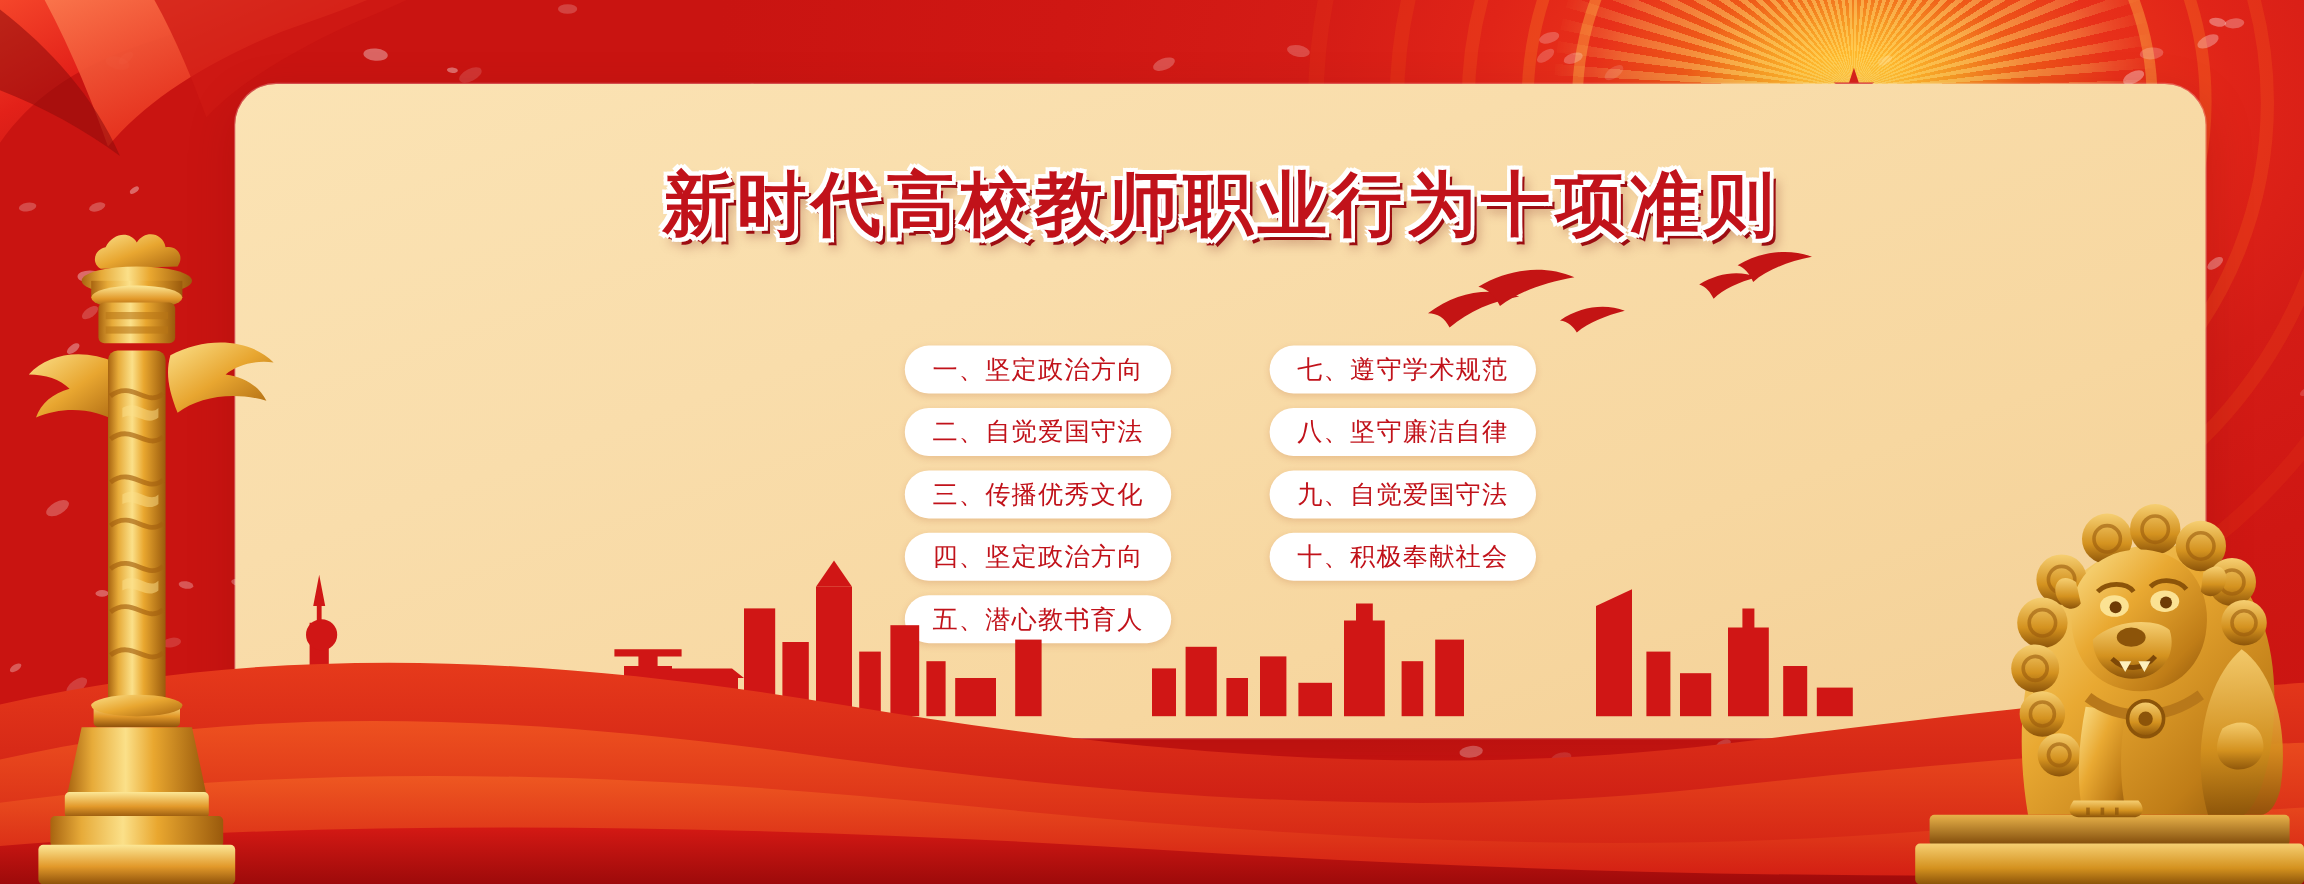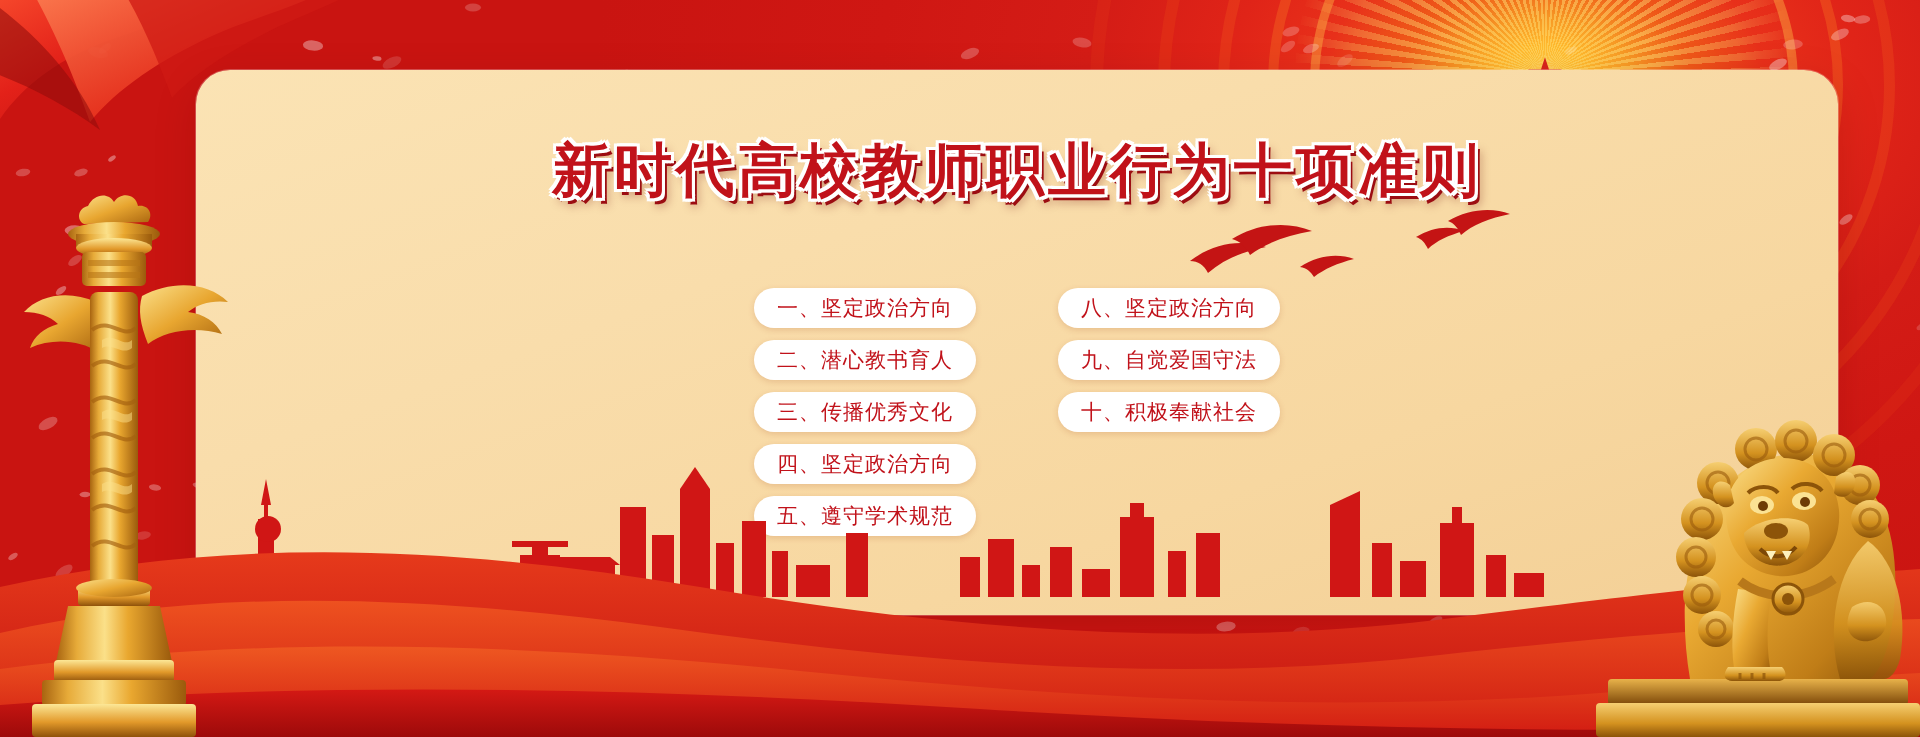--- a/index.html
+++ b/index.html
@@ -166,27 +166,28 @@
     <path d="M150,0 L430,0 C392,30 340,44 300,66 C262,86 232,106 212,128 C198,90 178,40 150,0 Z" fill="#cf1a14" opacity=".75"></path>
     <path d="M0,10 C60,48 112,96 140,160 C100,130 46,104 0,92 Z" fill="#8e0b0b" opacity=".55"></path>
   </svg>
 
   <div id="panel">
     <div id="title">新时代高校教师职业行为十项准则</div>
 
     <div id="lists">
       <div class="col">
         <div class="pill">一、坚定政治方向</div>
-        <div class="pill">二、潜心教书育人</div>
+        <div class="pill">二、自觉爱国守法</div>
         <div class="pill">三、传播优秀文化</div>
         <div class="pill">四、坚定政治方向</div>
-        <div class="pill">五、遵守学术规范</div>
+        <div class="pill">五、潜心教书育人</div>
       </div>
       <div class="col">
-        <div class="pill">八、坚定政治方向</div>
+        <div class="pill">七、遵守学术规范</div>
+        <div class="pill">八、坚守廉洁自律</div>
         <div class="pill">九、自觉爱国守法</div>
         <div class="pill">十、积极奉献社会</div>
       </div>
     </div>
   </div>
 
   <svg class="birds" viewBox="0 0 420 120">
     <g fill="#c41414">
       <path d="M10,66 C34,48 60,44 86,52 C64,56 44,64 28,78 C24,70 18,66 10,66 Z"></path>
       <path d="M52,44 C78,28 108,26 132,36 C108,40 86,48 70,60 C66,52 60,46 52,44 Z"></path>

